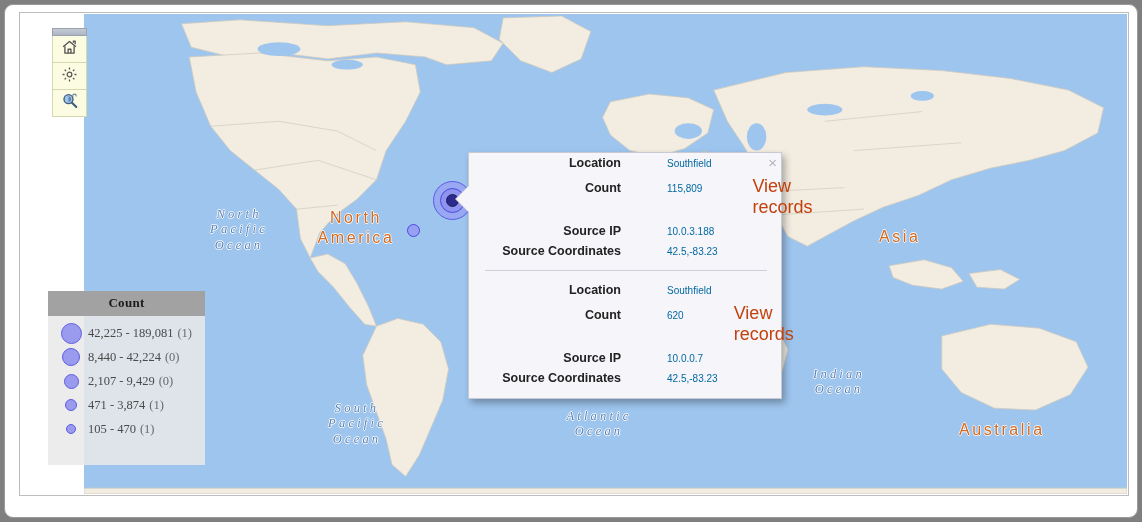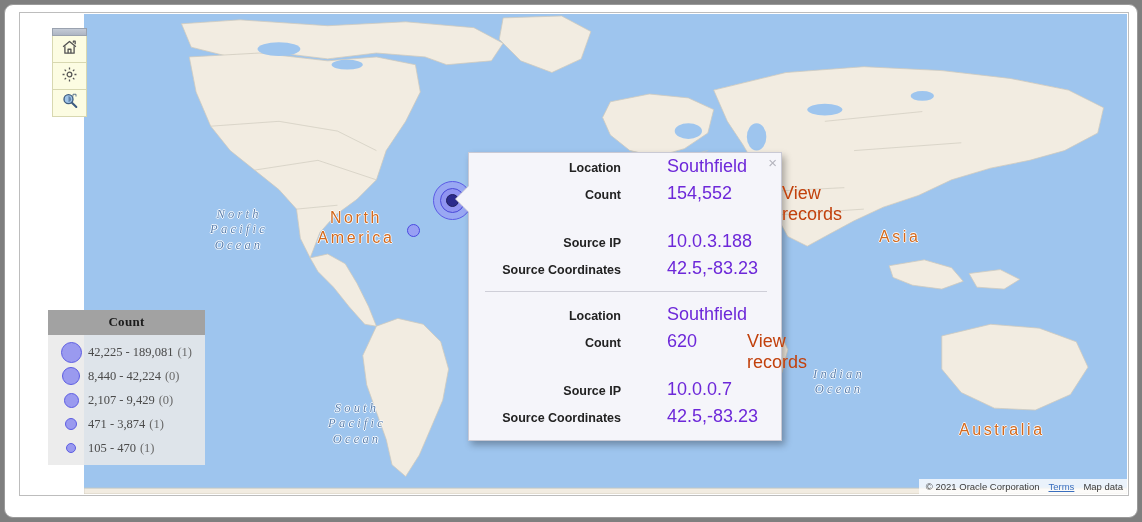--- a/index.html
+++ b/index.html
@@ -96,21 +96,21 @@
     color:#1b1b1b;
     font-family:"Liberation Serif", serif;
     font-weight:bold;
     font-size:13px;
     text-align:center;
     padding:4px 0 5px;
     letter-spacing:.3px;
   }
   #legend-body{
     background:rgba(233,233,233,.86);
-    padding:5px 0 5px;
+    padding:5px 0 24px;
   }
   .legend-row{
     display:flex;align-items:center;
     height:24px;
     padding-left:6px;
   }
   .legend-swatch-cell{
     width:34px;display:flex;align-items:center;justify-content:center;
   }
   .legend-swatch{
@@ -188,21 +188,21 @@
     padding:3px 0;
     gap:40px;
   }
   .popup-field-label{
     width:152px;text-align:right;
     font-weight:bold;color:#222;
     font-size:12.5px;
     padding-right:6px;
     flex:0 0 152px;
   }
-  .popup-field-value{color:#6d28d9;font-size:18px;}
+  .popup-field-value{color:#0369a1;font-size:10px;}
   .popup-link{
     color:#c2410c;font-size:18px;margin-left:10px;cursor:pointer;
   }
   #popup-divider{
     height:1px;background:#cfcfd8;
     margin:7px 14px 9px 16px;
   }
   #popup-record-1{padding-bottom:2px;}
   #popup-record-2{padding-bottom:10px;}
 
@@ -327,21 +327,21 @@
         <div id="popup-tail"></div>
         <div id="popup-close-btn">×</div>
 
         <div class="popup-record" id="popup-record-1">
           <div class="popup-field-row">
             <span class="popup-field-label">Location</span>
             <span class="popup-field-value">Southfield</span>
           </div>
           <div class="popup-field-row">
             <span class="popup-field-label">Count</span>
-            <span class="popup-field-value">154,552</span>
+            <span class="popup-field-value">115,809</span>
             <span class="popup-link">View records</span>
           </div>
           <div class="popup-field-row">
             <span class="popup-field-label">Source IP</span>
             <span class="popup-field-value">10.0.3.188</span>
           </div>
           <div class="popup-field-row">
             <span class="popup-field-label">Source Coordinates</span>
             <span class="popup-field-value">42.5,-83.23</span>
           </div>
@@ -363,25 +363,20 @@
             <span class="popup-field-label">Source IP</span>
             <span class="popup-field-value">10.0.0.7</span>
           </div>
           <div class="popup-field-row">
             <span class="popup-field-label">Source Coordinates</span>
             <span class="popup-field-value">42.5,-83.23</span>
           </div>
         </div>
       </div>
 
-      <div id="map-attribution">
-        <span>© 2021 Oracle Corporation</span>
-        <span id="attribution-terms-link">Terms</span>
-        <span>Map data</span>
-      </div>
     </div>
 
     <div id="map-toolbar">
       <div id="toolbar-drag-handle"></div>
 
       <div class="toolbar-btn">
         <span>
           <svg width="17" height="17" viewBox="0 0 24 24" fill="none" stroke="#555" stroke-width="1.9" stroke-linejoin="round">
             <path d="M3 11 L12 3.5 L21 11"></path>
             <path d="M5.5 10.2 V20 H18.5 V10.2"></path>

